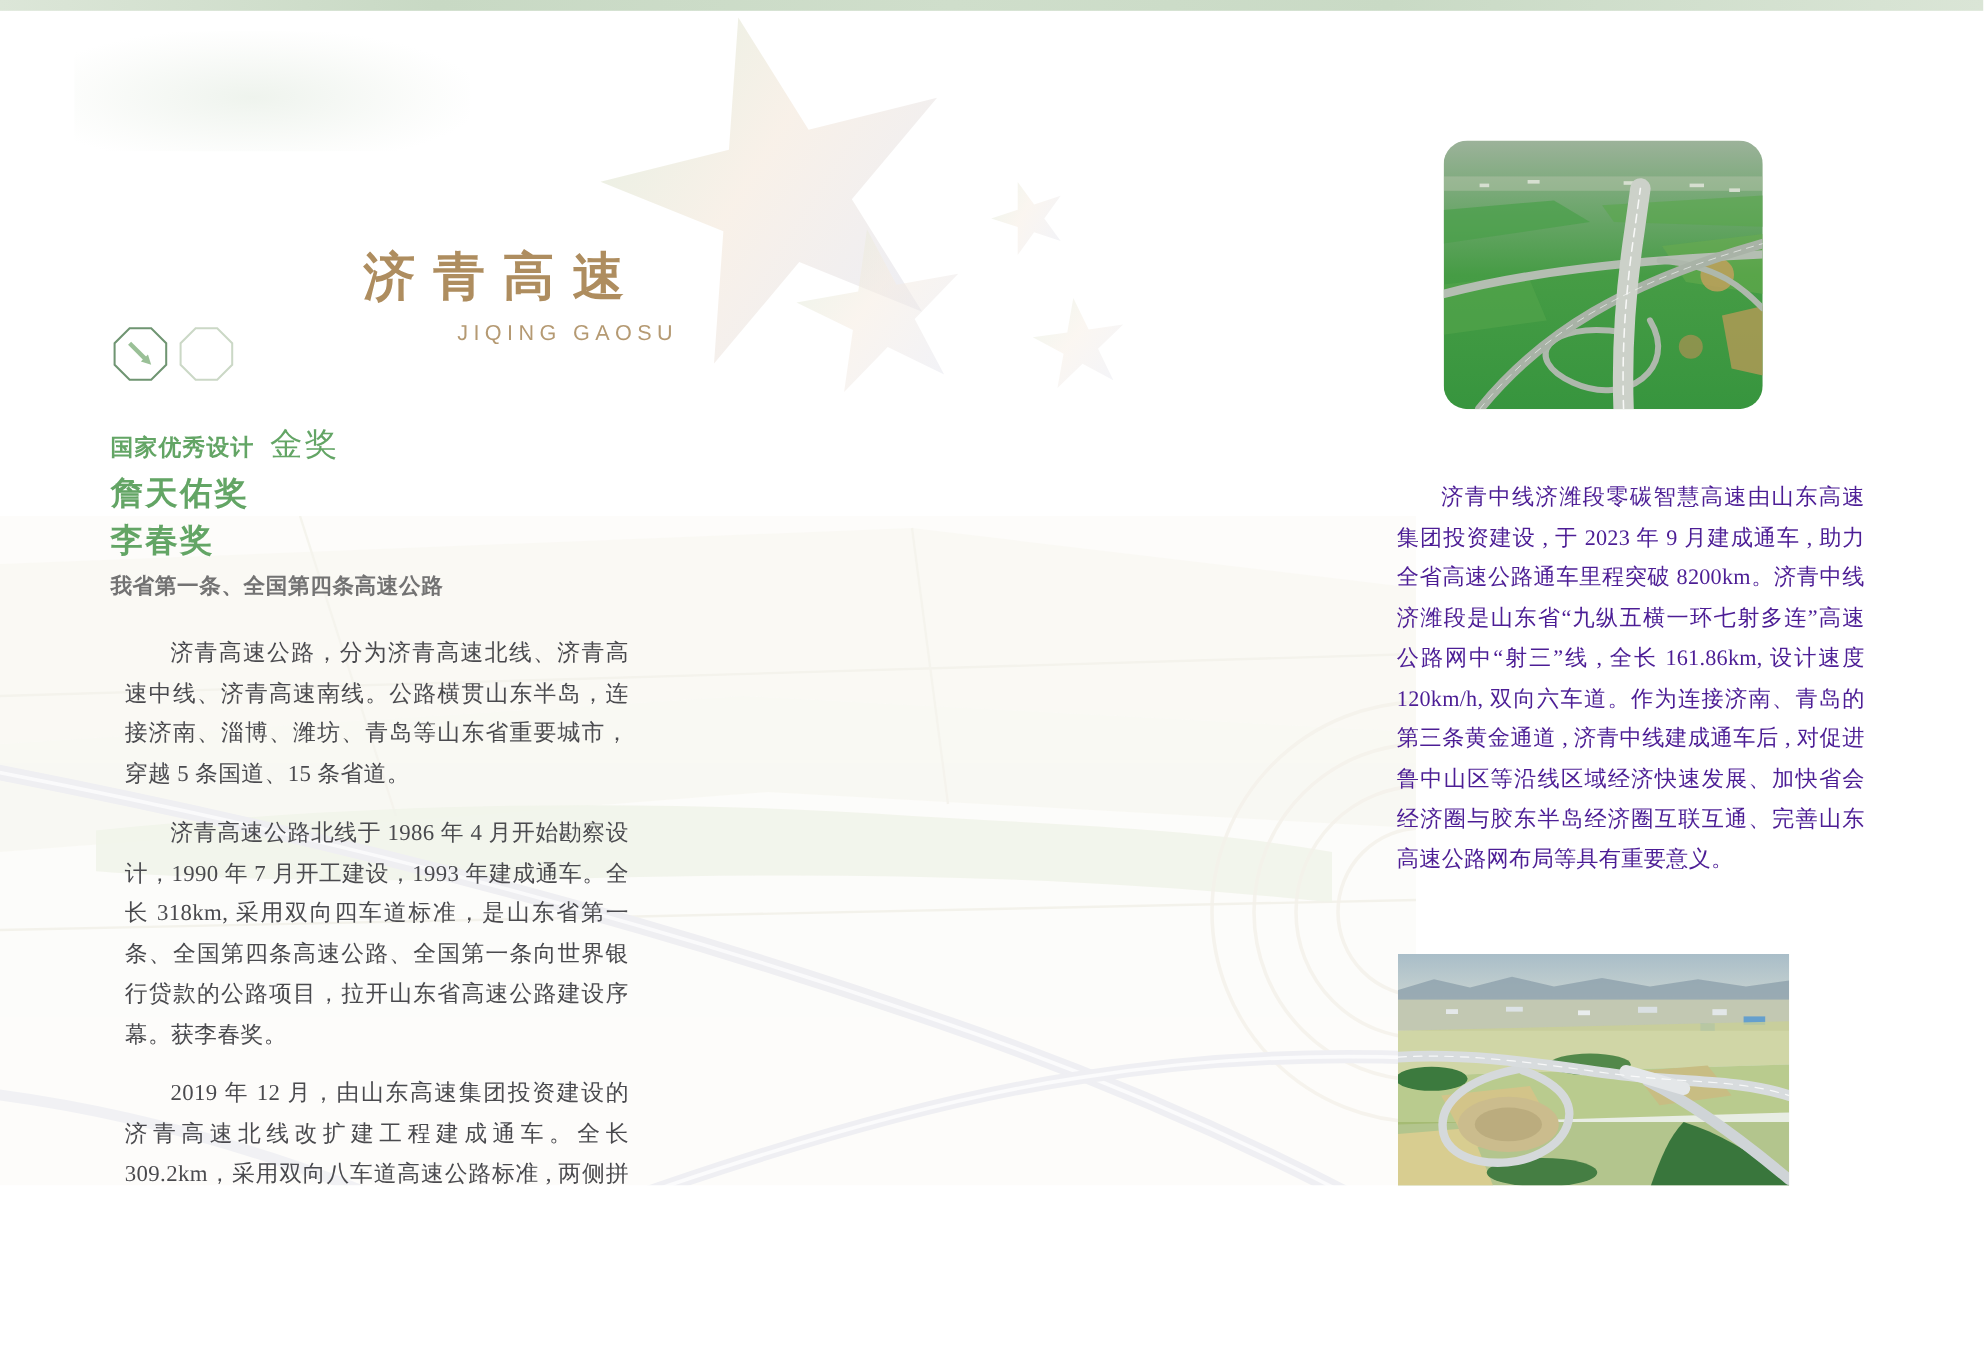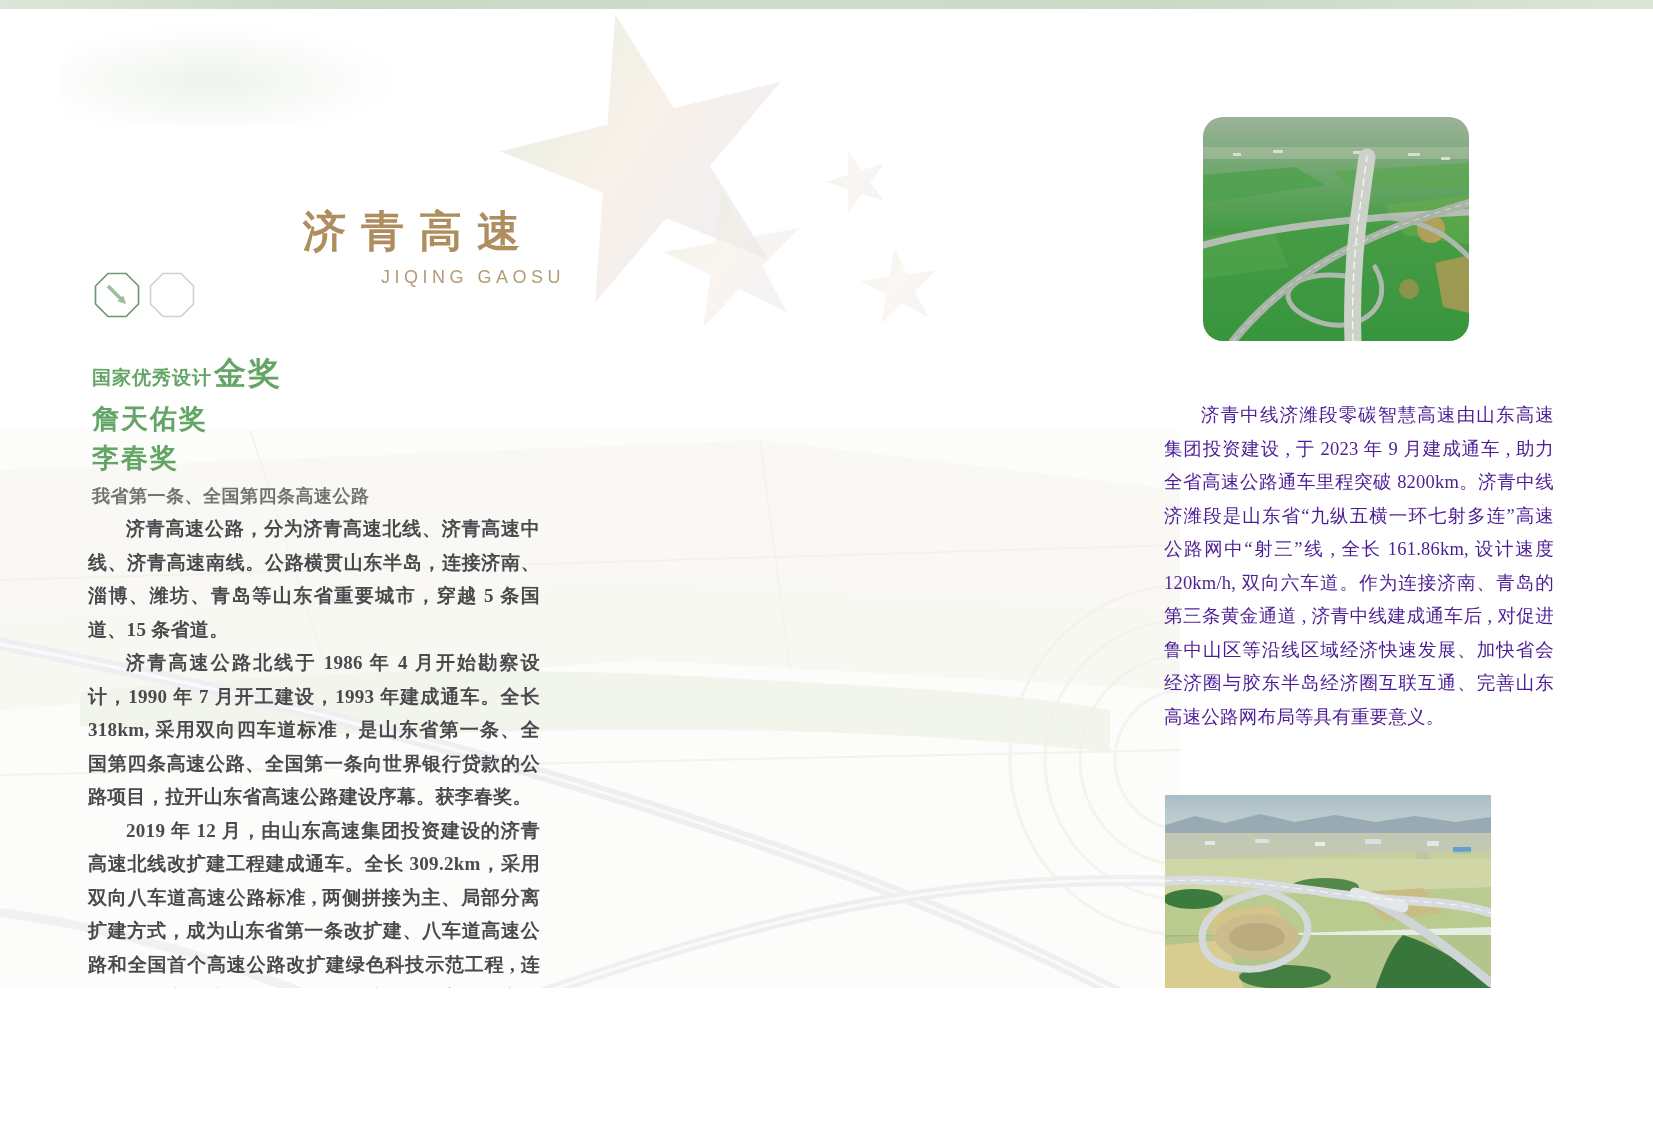--- a/index.html
+++ b/index.html
@@ -31,33 +31,33 @@
     letter-spacing:15px;line-height:1.1;white-space:nowrap;
   }
   .page-subtitle{
     margin-top:12px;font-size:18px;font-weight:400;color:#b59a73;
     letter-spacing:4.5px;text-align:right;padding-left:78px;white-space:nowrap;
   }
 
   .octagons{position:absolute;left:94px;top:272px;display:flex;gap:9px;}
 
   .awards{position:absolute;left:92px;top:352px;color:#63a565;}
-  .award-row1{display:flex;align-items:baseline;gap:2px;}
+  .award-row1{display:flex;align-items:baseline;gap:13px;}
   .award-label{font-size:19px;font-weight:700;letter-spacing:1px;}
-  .award-gold{font-size:32px;font-weight:700;letter-spacing:2px;}
+  .award-gold{font-size:27px;font-weight:400;letter-spacing:2px;}
   .award-big{font-size:27px;font-weight:800;letter-spacing:2px;margin-top:7px;line-height:1.2;}
   .award-tagline{font-size:18px;font-weight:600;margin-top:9px;letter-spacing:0.5px;color:#737373;}
 
   .body-left{
     position:absolute;left:88px;top:512px;width:452px;
     font-family:"Liberation Serif","DejaVu Serif",serif;
     font-size:19px;line-height:33.5px;color:#4a4a4e;
     text-align:justify;letter-spacing:0.3px;
   }
-  .body-left p{margin:0;text-indent:2em;font-weight:bold;}
+  .body-left p{margin:16px;text-indent:2em;}
   .body-right{
     position:absolute;left:1164px;top:399px;width:390px;
     font-family:"Liberation Serif","DejaVu Serif",serif;
     font-size:18.5px;line-height:33.5px;color:#4c1d95;
     text-align:justify;letter-spacing:0.2px;
   }
   .body-right p{margin:0;text-indent:2em;}
 
   .photo{position:absolute;overflow:hidden;background:#e8ede4;}
   .photo svg{display:block;width:100%;height:100%;}

